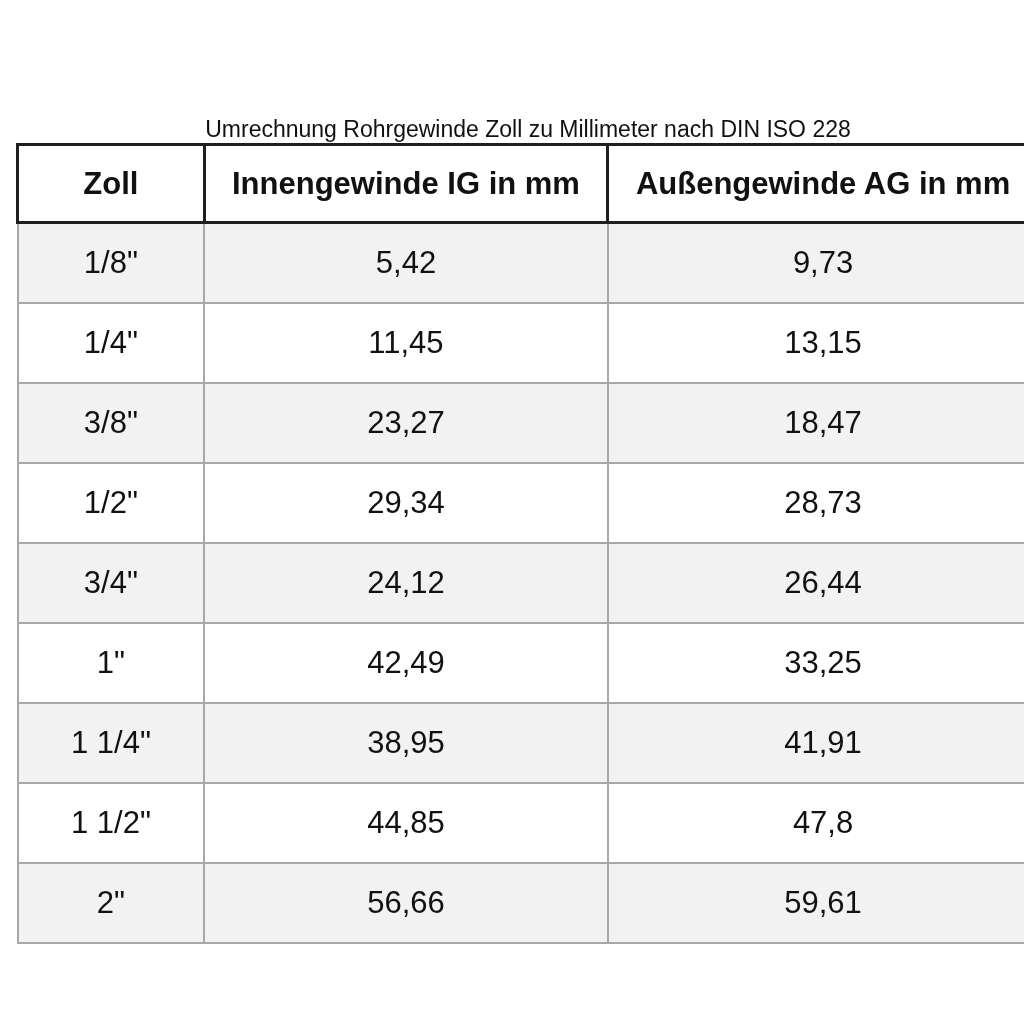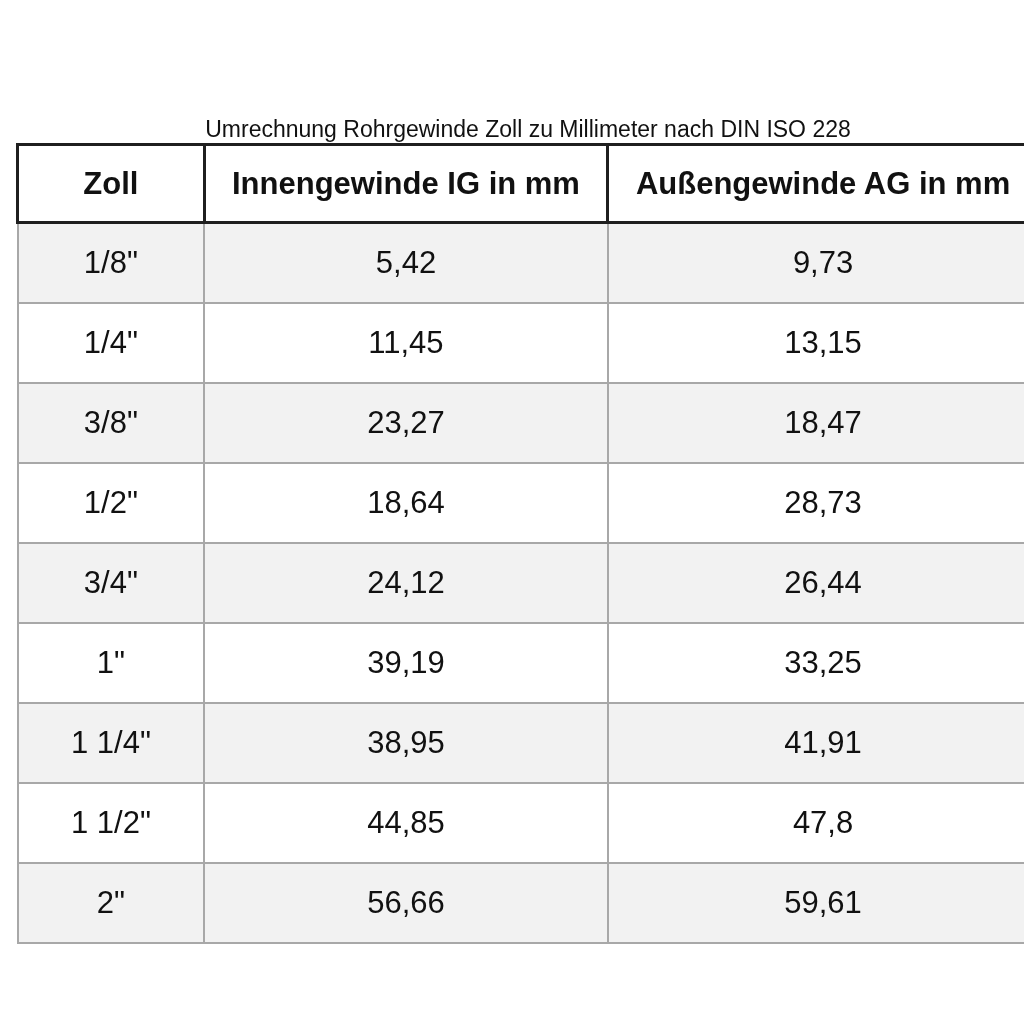--- a/index.html
+++ b/index.html
@@ -94,31 +94,31 @@
         <td>11,45</td>
         <td>13,15</td>
       </tr>
       <tr>
         <td>3/8"</td>
         <td>23,27</td>
         <td>18,47</td>
       </tr>
       <tr>
         <td>1/2"</td>
-        <td>18,64</td>
+        <td>29,34</td>
         <td>28,73</td>
       </tr>
       <tr>
         <td>3/4"</td>
         <td>24,12</td>
         <td>26,44</td>
       </tr>
       <tr>
         <td>1"</td>
-        <td>39,19</td>
+        <td>42,49</td>
         <td>33,25</td>
       </tr>
       <tr>
         <td>1 1/4"</td>
         <td>38,95</td>
         <td>41,91</td>
       </tr>
       <tr>
         <td>1 1/2"</td>
         <td>44,85</td>

